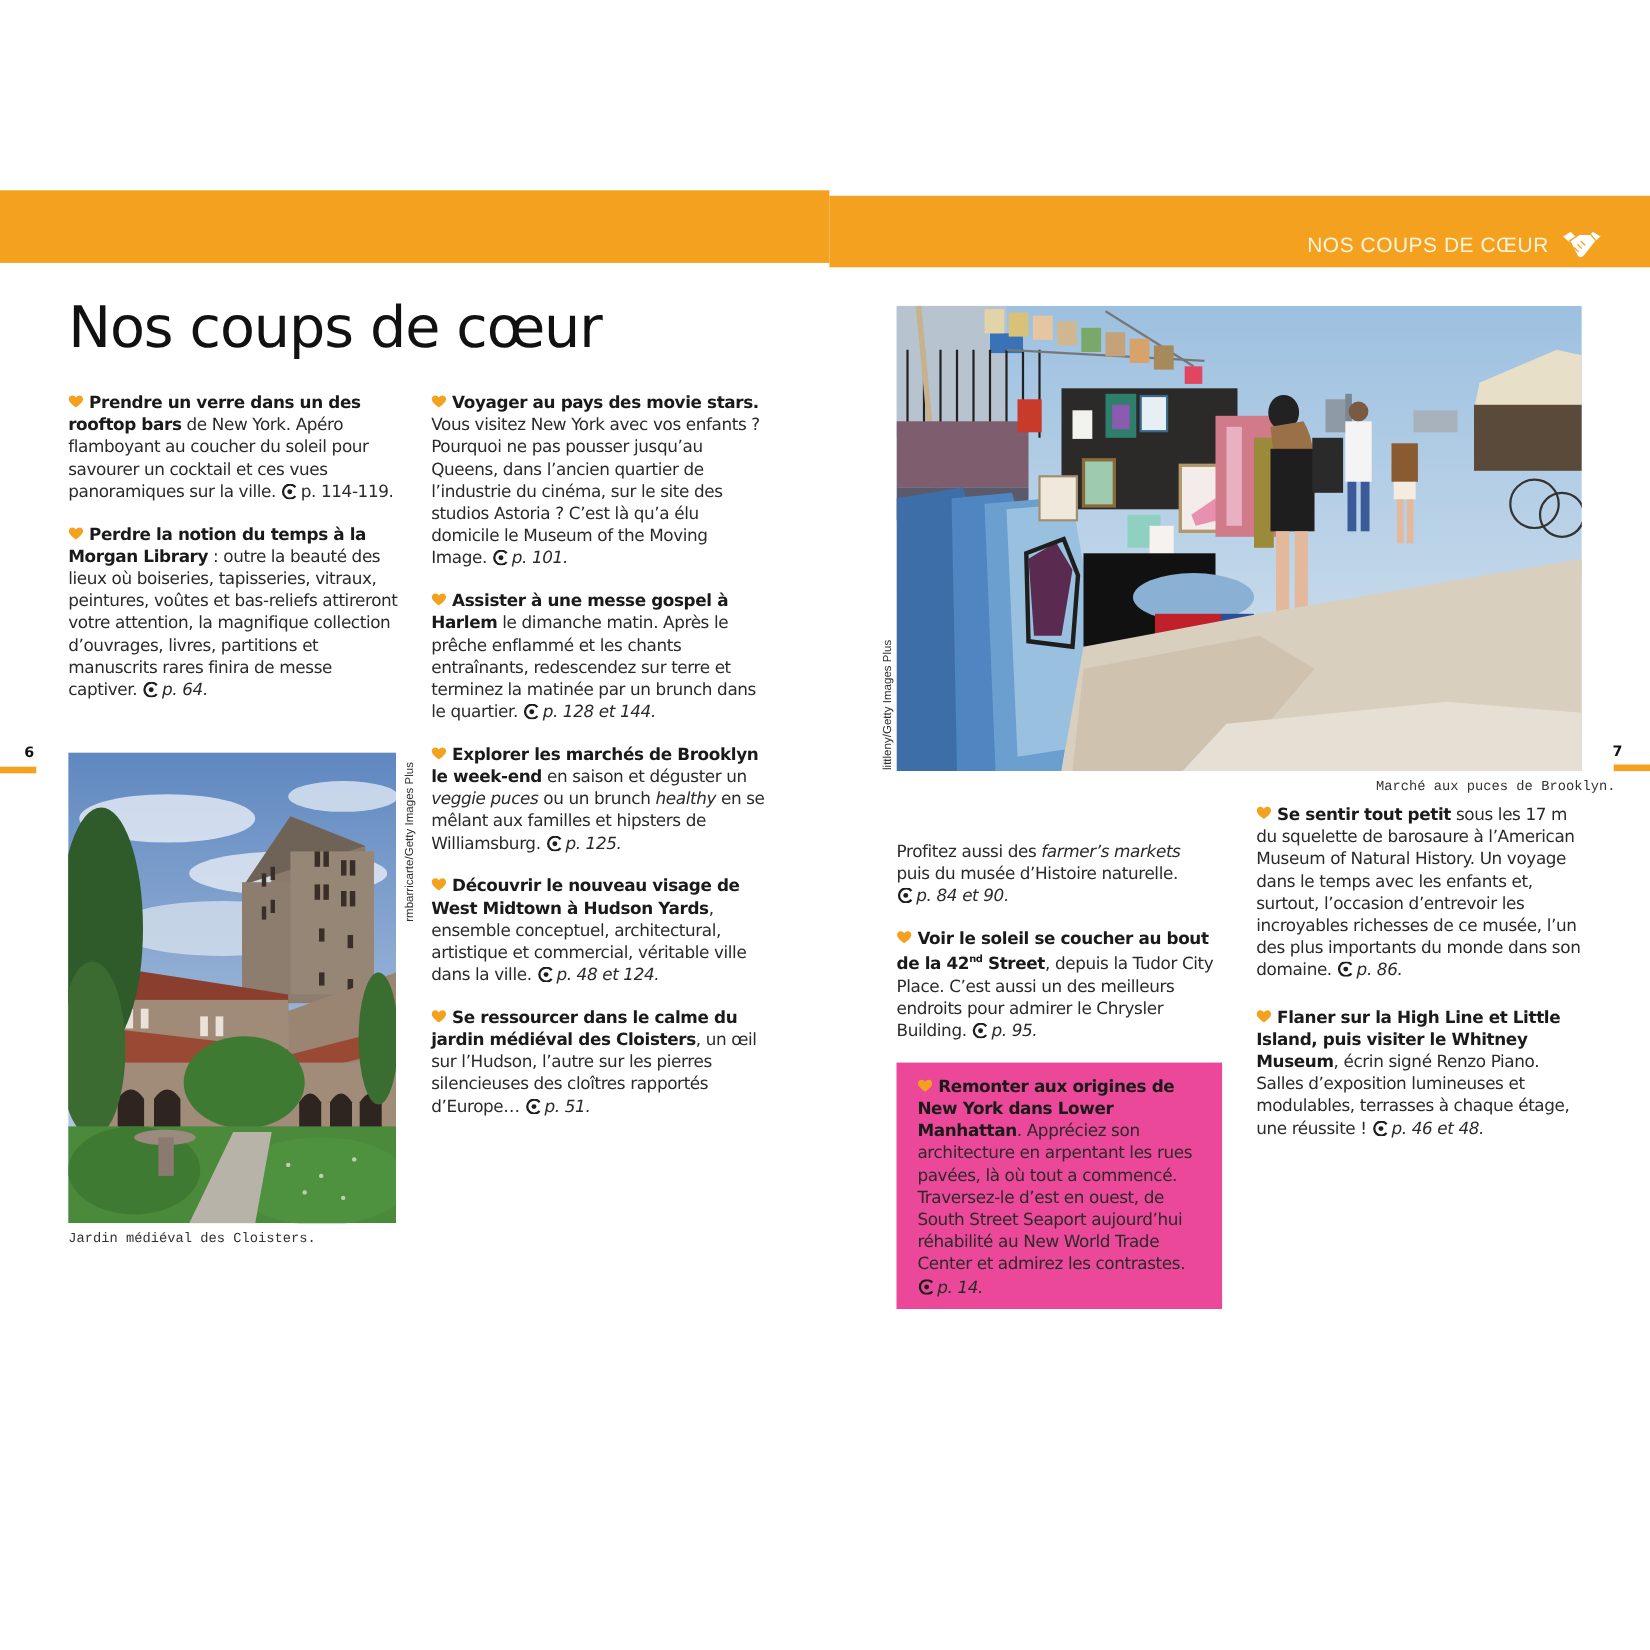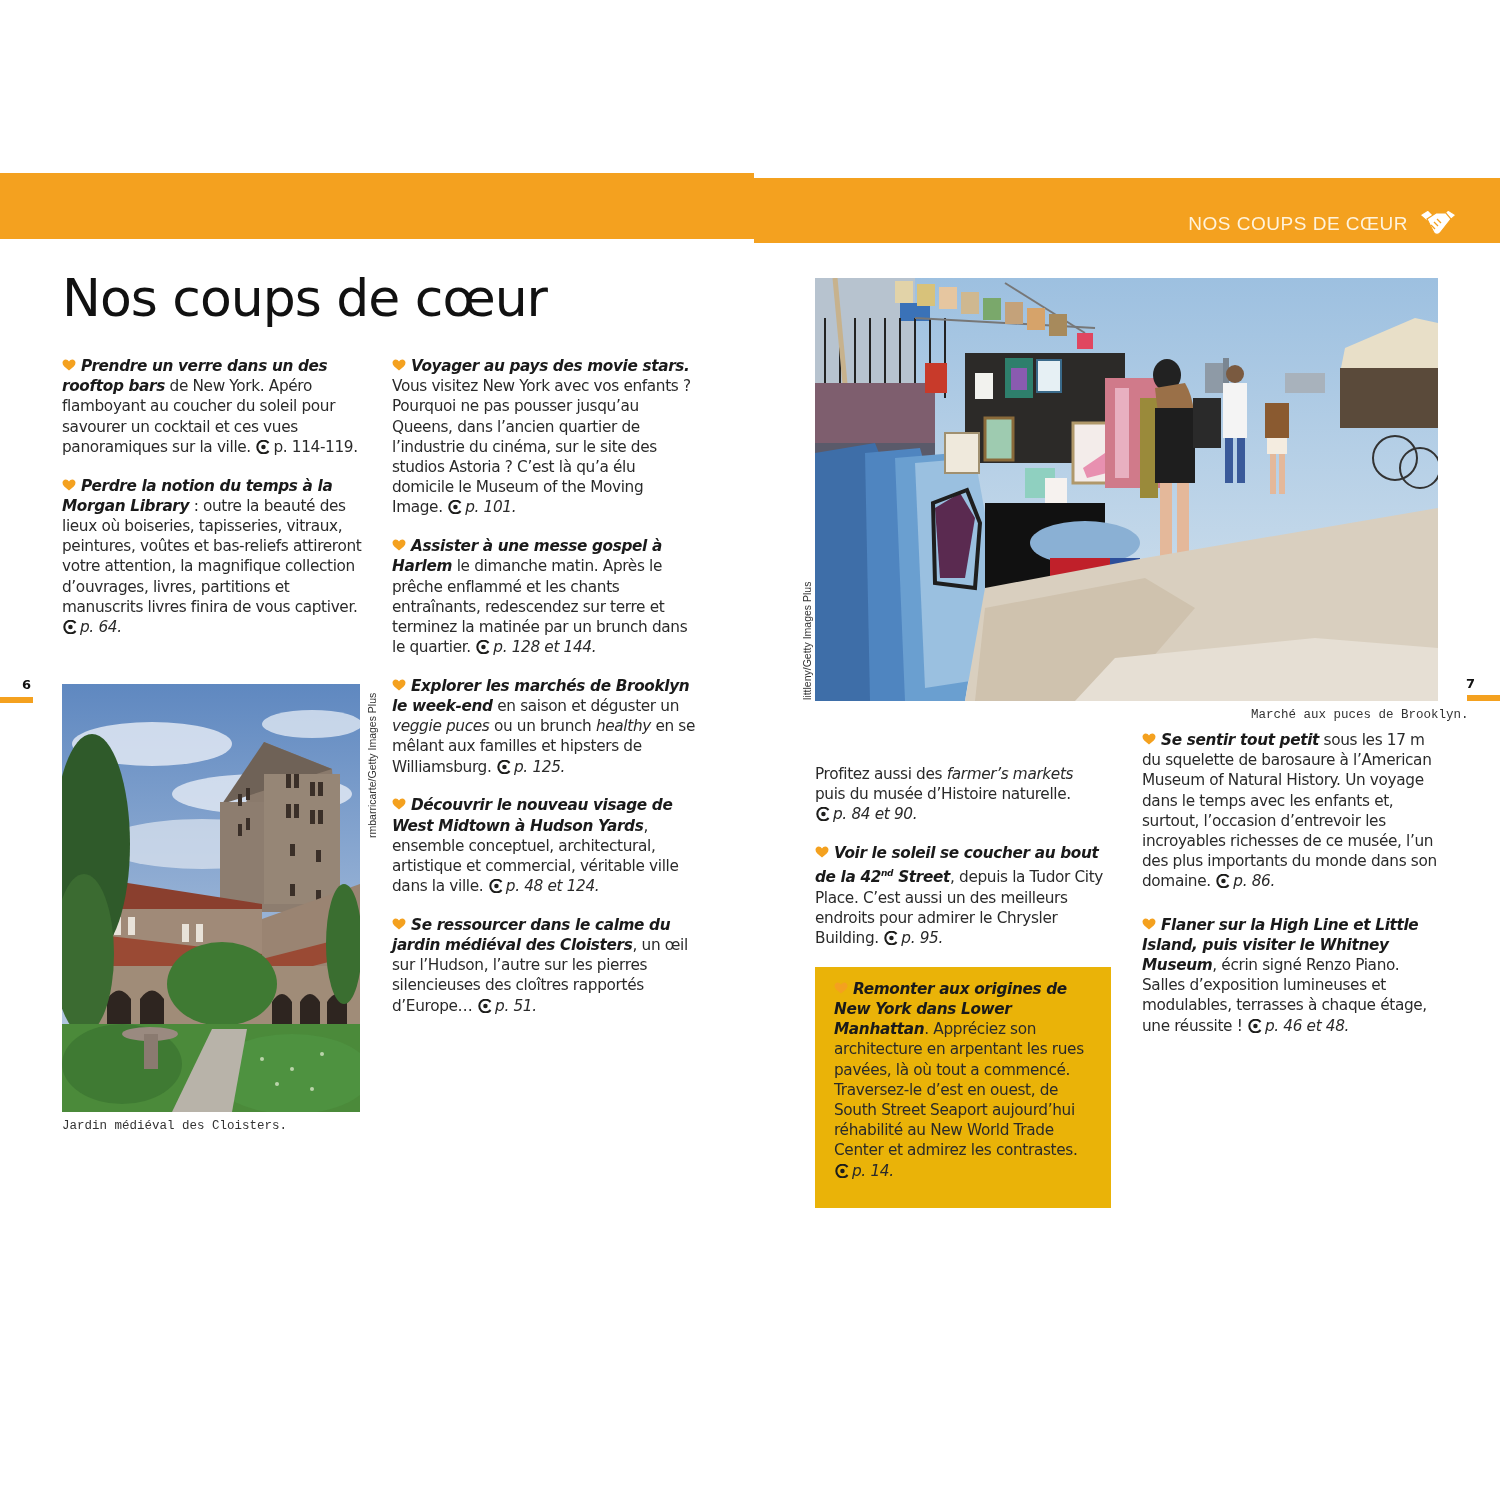--- a/index.html
+++ b/index.html
@@ -16,27 +16,27 @@
     font-size: 52px; font-weight: normal; letter-spacing: -1px; color: #111; }
 
   .col { position: absolute; font-family: "DejaVu Sans", sans-serif; font-size: 15.3px; line-height: 20.2px;
     color: #2a2a2a; letter-spacing: -0.35px; }
   .col1 { left: 62px; top: 356px; width: 300px; }
   .col2 { left: 392px; top: 356px; width: 305px; }
   .col3 { left: 815px; top: 764px; width: 290px; }
   .col4 { left: 1142px; top: 730px; width: 300px; }
 
   .entry { margin-bottom: 18.5px; }
-  .entry b { font-weight: bold; color: #1a1a1a; font-style: italic; }
+  .entry b { font-weight: bold; color: #1a1a1a; }
   .entry i { font-style: italic; }
   .heart { display: inline-block; width: 14px; height: 12px; margin-right: 5px; vertical-align: 0px; }
   .ref { font-style: italic; white-space: nowrap; }
   .eye { display: inline-block; width: 15px; height: 14px; vertical-align: -2px; margin-right: 3px; }
 
-  .boxed { background: #eab308; margin: 4px 0 0 0; padding: 12px 14px 27px 19px; width: 296px; }
+  .boxed { background: #ec4899; margin: 4px 0 0 0; padding: 12px 14px 10px 19px; width: 296px; }
 
   .photo { position: absolute; overflow: hidden; }
   .photo-cloisters { left: 62px; top: 684px; width: 298px; height: 428px; }
   .photo-market { left: 815px; top: 278px; width: 623px; height: 423px; }
 
   .credit { position: absolute; font-family: "Liberation Sans", sans-serif; font-size: 10.5px; color: #333;
     transform-origin: left top; transform: rotate(-90deg); white-space: nowrap; }
   .credit-1 { left: 366px; top: 838px; }
   .credit-2 { left: 801px; top: 700px; }
 
@@ -86,21 +86,21 @@
   <p class="entry">
     <svg class="heart">
         <use href="#heart-sym"></use>
       </svg><b>Prendre un verre dans un des rooftop bars</b><span> de New York. Apéro flamboyant au coucher du soleil pour savourer un cocktail et ces vues panoramiques sur la ville. </span><span class="ref"><svg class="eye">
           <use href="#eye-sym"></use>
         </svg><span style="font-style:normal">p. 114-119.</span></span>
   </p>
   <p class="entry">
     <svg class="heart">
         <use href="#heart-sym"></use>
-      </svg><b>Perdre la notion du temps à la Morgan Library</b><span> : outre la beauté des lieux où boiseries, tapisseries, vitraux, peintures, voûtes et bas-reliefs attireront votre attention, la magnifique collection d’ouvrages, livres, partitions et manuscrits livres finira de vous captiver. </span><span class="ref"><svg class="eye">
+      </svg><b>Perdre la notion du temps à la Morgan Library</b><span> : outre la beauté des lieux où boiseries, tapisseries, vitraux, peintures, voûtes et bas-reliefs attireront votre attention, la magnifique collection d’ouvrages, livres, partitions et manuscrits rares finira de messe captiver. </span><span class="ref"><svg class="eye">
           <use href="#eye-sym"></use>
         </svg><span>p. 64.</span></span>
   </p>
 </div>
 
 <div class="col col2">
   <p class="entry">
     <svg class="heart">
         <use href="#heart-sym"></use>
       </svg><b>Voyager au pays des movie stars.</b><span> Vous visitez New York avec vos enfants ? Pourquoi ne pas pousser jusqu’au Queens, dans l’ancien quartier de l’industrie du cinéma, sur le site des studios Astoria ? C’est là qu’a élu domicile le Museum of the Moving Image. </span><span class="ref"><svg class="eye">

